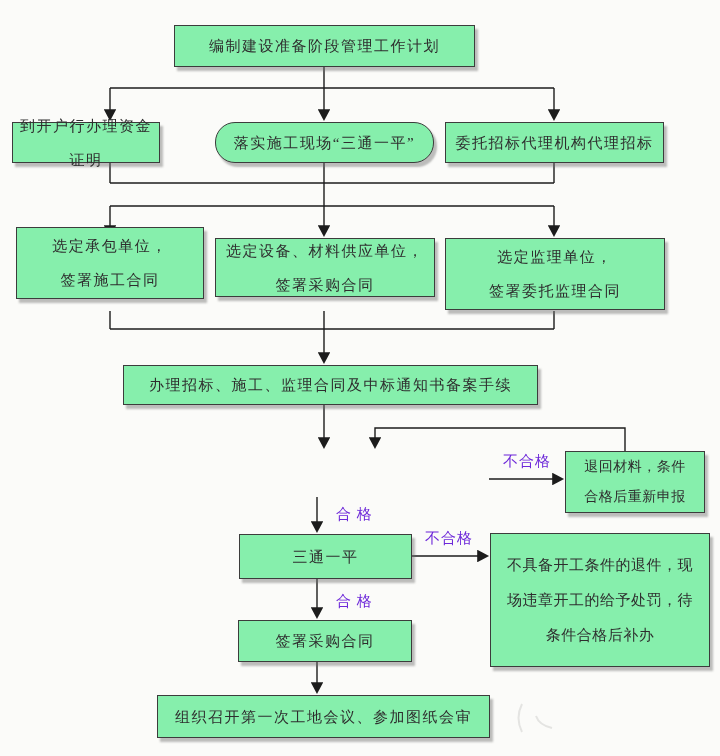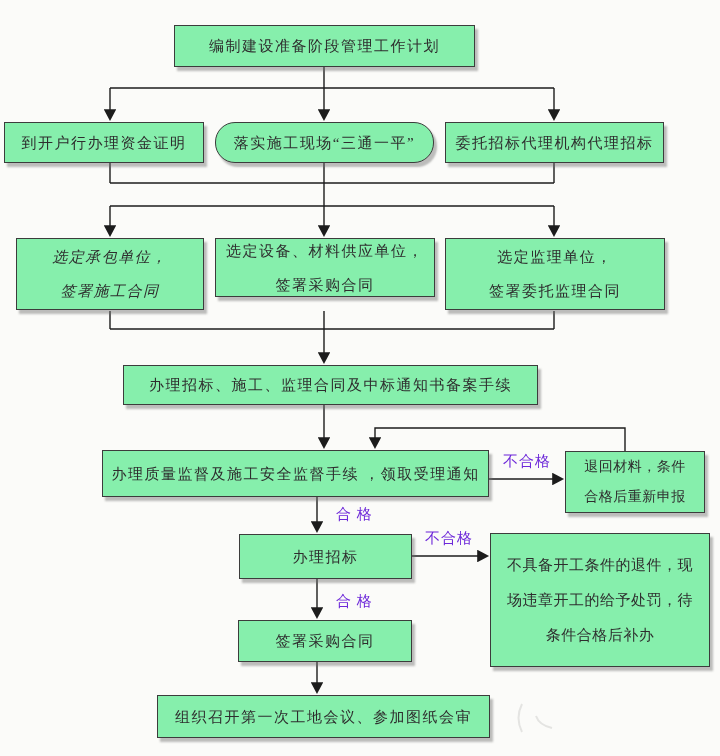--- a/index.html
+++ b/index.html
@@ -35,24 +35,24 @@
   .edge-label{
     position:absolute;
     font-size:15px;
     color:#6d28d9;
     letter-spacing:1px;
     white-space:pre;
     z-index:3;
   }
   
   .n-plan      {left:174px;top:25px; width:301px;height:42px;}
-  .n-fund      {left:4px; top:122px;width:200px;height:41px;}
+  .n-fund      {left:12px; top:122px;width:148px;height:41px;}
   .n-site      {left:215px;top:122px;width:219px;height:41px;border-radius:20px;}
   .n-agency    {left:445px;top:122px;width:219px;height:41px;}
-  .n-contractor{left:16px; top:238px;width:188px;height:72px;font-style:italic;}
+  .n-contractor{left:16px; top:227px;width:188px;height:72px;}
   .n-supplier  {left:215px;top:238px;width:220px;height:59px;}
   .n-supervisor{left:445px;top:238px;width:220px;height:72px;}
   .n-record    {left:123px;top:365px;width:415px;height:40px;}
   .n-quality   {left:102px;top:450px;width:387px;height:47px;}
   .n-returned  {left:565px;top:451px;width:140px;height:62px;font-size:14px;line-height:30px;letter-spacing:0.5px;}
   .n-survey    {left:239px;top:534px;width:173px;height:45px;}
   .n-penalty   {left:490px;top:533px;width:220px;height:134px;line-height:35px;letter-spacing:0.5px;}
   .n-permit    {left:238px;top:620px;width:174px;height:42px;}
   .n-meeting   {left:157px;top:695px;width:333px;height:43px;}
   
@@ -116,24 +116,23 @@
   <div class="node n-fund">到开户行办理资金证明</div>
   <div class="node n-site">落实施工现场“三通一平”</div>
   <div class="node n-agency">委托招标代理机构代理招标</div>
   <div class="node n-contractor">选定承包单位，
 签署施工合同</div>
   <div class="node n-supplier">选定设备、材料供应单位，
 签署采购合同</div>
   <div class="node n-supervisor">选定监理单位，
 签署委托监理合同</div>
   <div class="node n-record">办理招标、施工、监理合同及中标通知书备案手续</div>
-  <div class="node n-quality">办理质量监督及施工安全监督手续 ，领取受理通知</div>
   <div class="node n-returned">退回材料，条件
 合格后重新申报</div>
-  <div class="node n-survey">办理招标</div>
+  <div class="node n-survey">三通一平</div>
   <div class="node n-penalty">不具备开工条件的退件，现
 场违章开工的给予处罚，待
 条件合格后补办</div>
   <div class="node n-permit">签署采购合同</div>
   <div class="node n-meeting">组织召开第一次工地会议、参加图纸会审</div>
 
   <span class="edge-label l-fail1">不合格</span>
   <span class="edge-label l-pass1">合 格</span>
   <span class="edge-label l-fail2">不合格</span>
   <span class="edge-label l-pass2">合 格</span>

